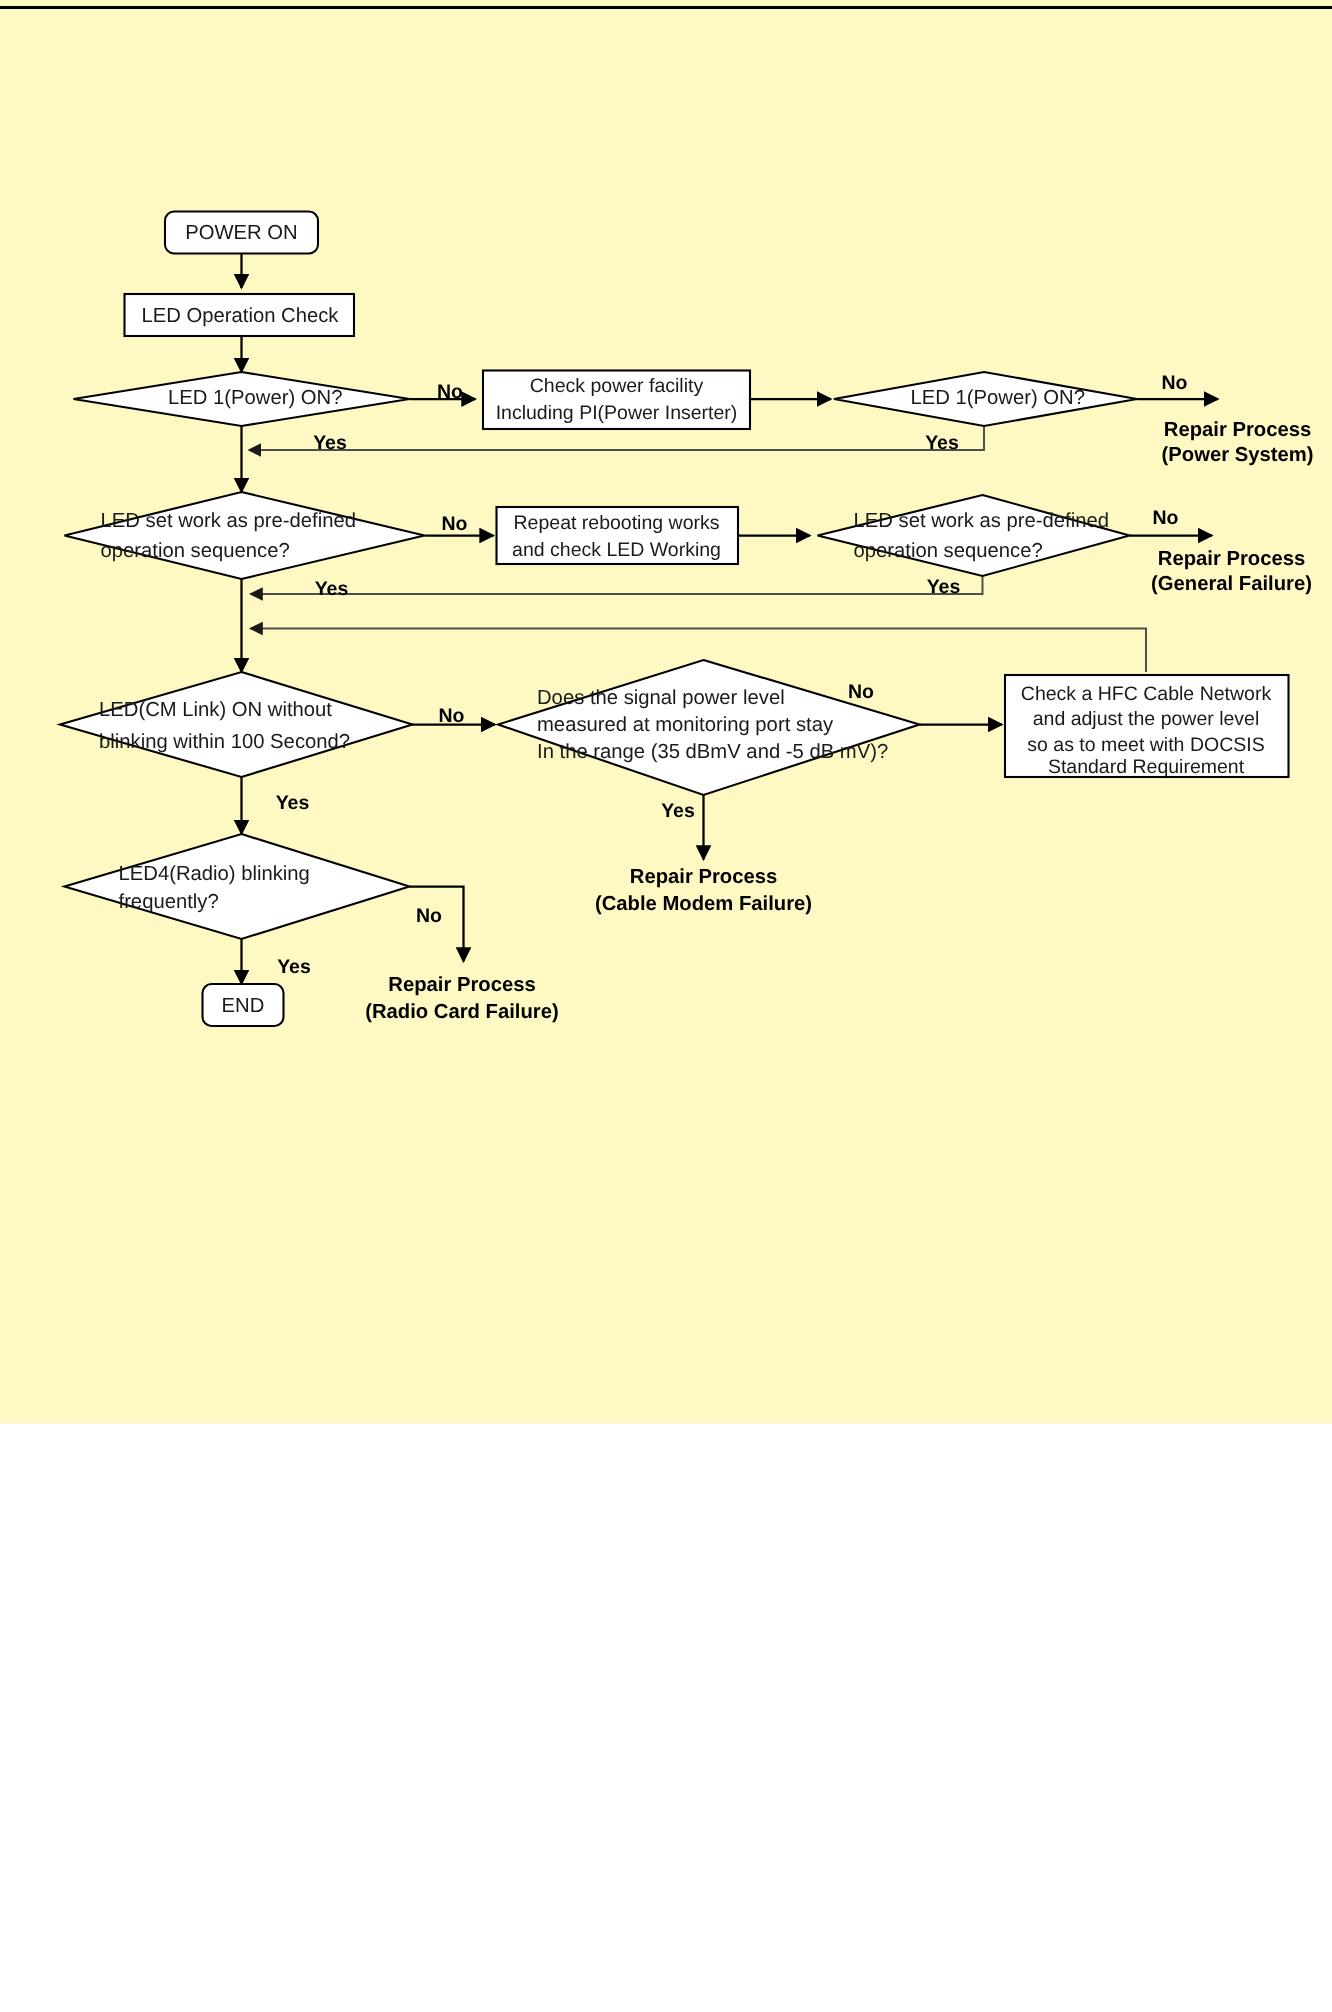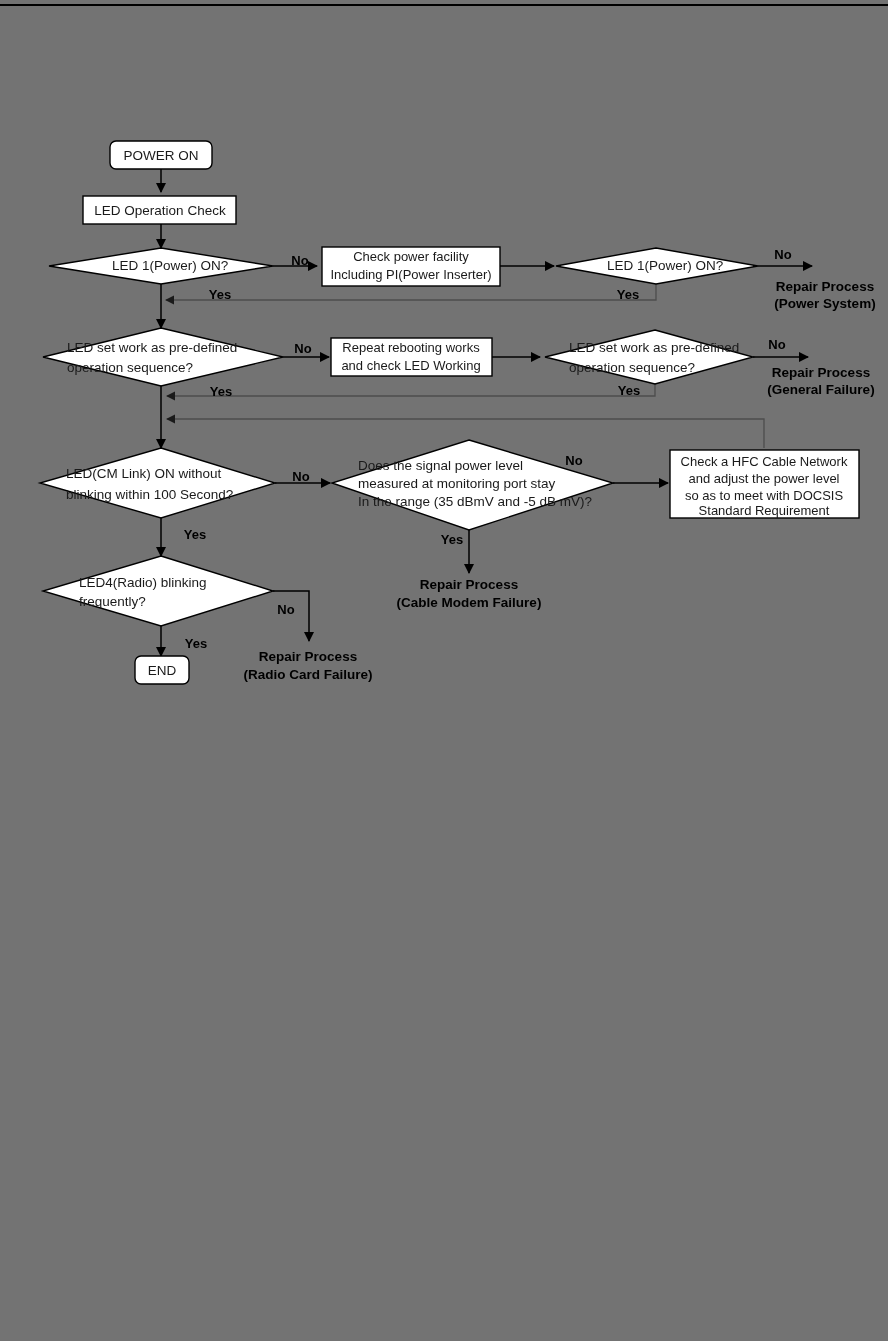--- a/index.html
+++ b/index.html
@@ -10,22 +10,22 @@
   body {
     width: 888px;
     height: 1341px;
     font-family: "Liberation Sans", sans-serif;
     position: relative;
     overflow: hidden;
   }
   #page {
     position: relative;
     width: 888px;
-    height: 1341px;
-    background: #737373;
+    height: 949px;
+    background: #fef9c3;
     text-align: center;
   }
   .page-rule {
     position: absolute;
     left: 0;
     width: 888px;
     height: 2px;
     background: #000000;
   }
   #rule-top { top: 4px; }

